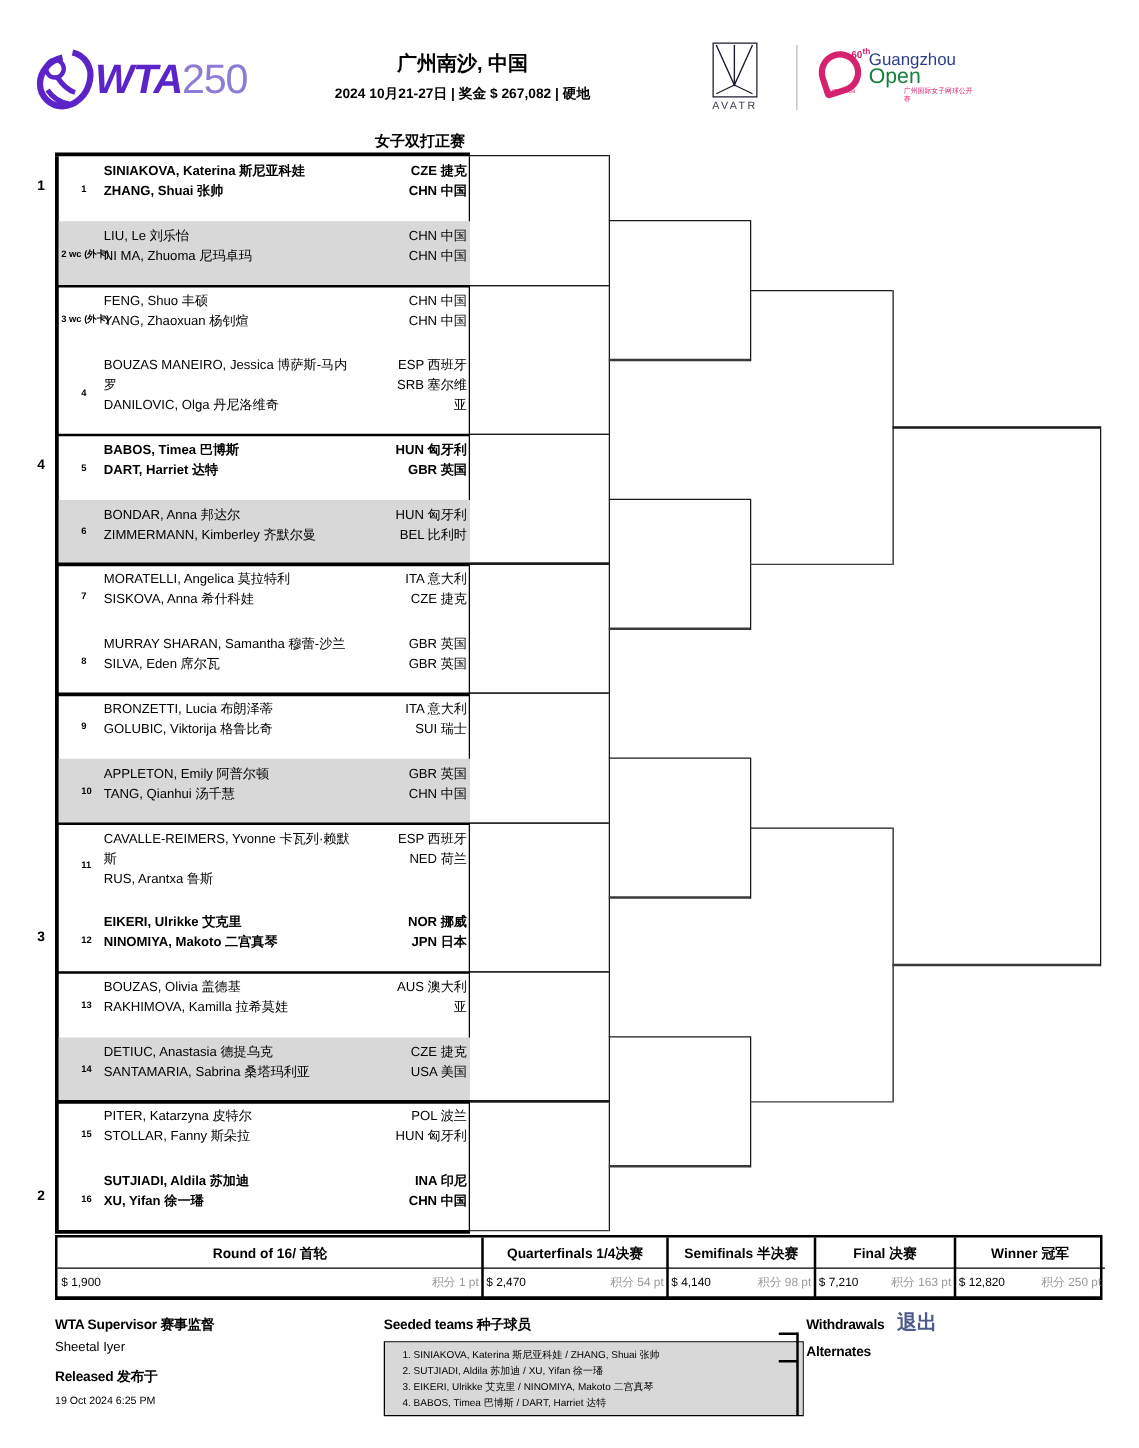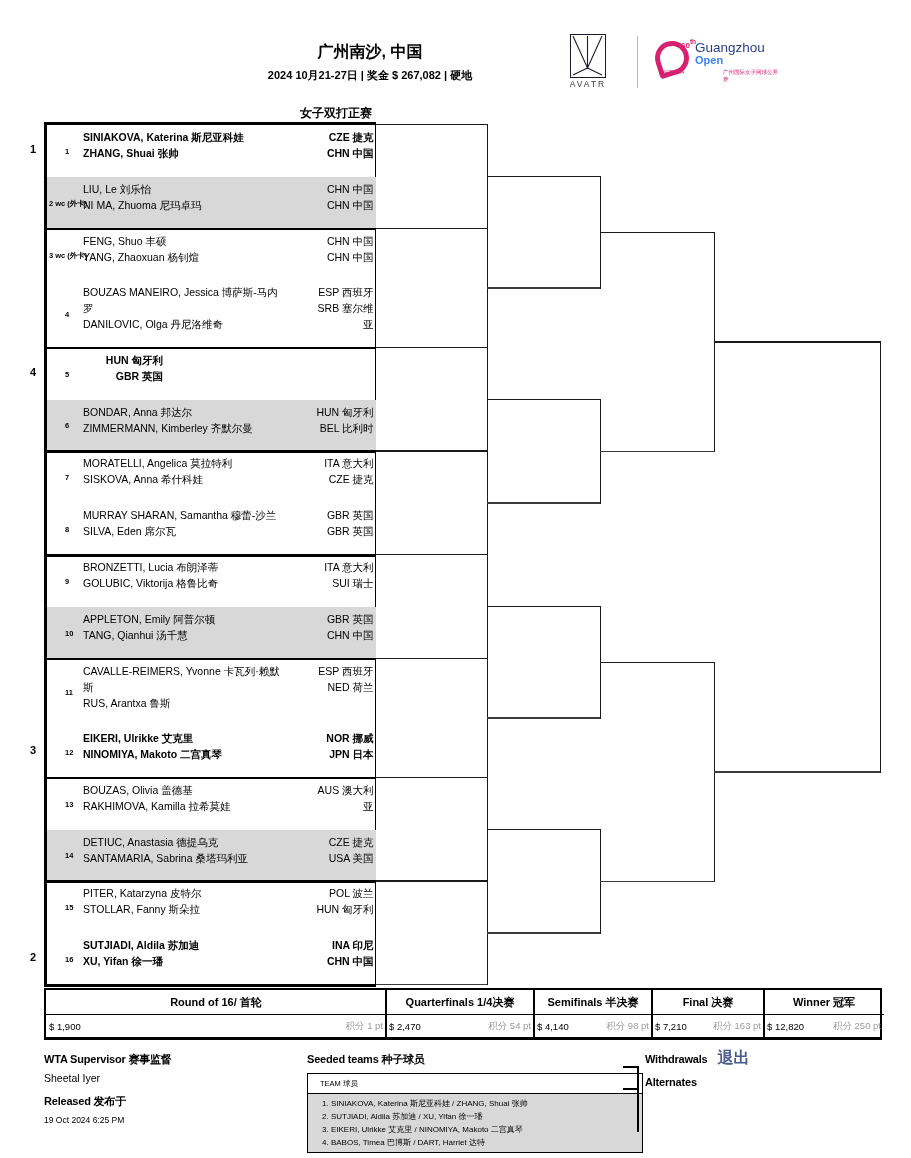--- a/index.html
+++ b/index.html
@@ -35,21 +35,21 @@
   #avatr .glyph { position:absolute; left:10px; top:0; width:36px; height:44px; border:1.4px solid #1b1b2e; }
   #avatr .nm { position:absolute; left:0; top:45px; width:56px; text-align:center;
                font-size:8.5px; letter-spacing:2px; color:#3a3a4a; }
   #sep-line { position:absolute; left:637px; top:36px; width:1px; height:52px; background:#b9b9c4; }
 
   #gz-logo { position:absolute; left:655px; top:38px; width:125px; height:48px; }
   #gz-logo .ring { position:absolute; left:0; top:3px; width:34px; height:34px;
                    border:5px solid #d6216f; border-radius:50% 50% 50% 10%; transform:rotate(-18deg); }
   #gz-logo .sixty { position:absolute; left:26px; top:0px; font-size:8px; color:#d6216f; font-weight:bold; }
   #gz-logo .gz1 { position:absolute; left:40px; top:3px; font-size:13.5px; color:#2c3e86; line-height:13px; font-weight:normal; }
-  #gz-logo .gz2 { position:absolute; left:40px; top:16px; font-size:11px; color:#3b82f6; line-height:13px; font-weight:bold; }
+  #gz-logo .gz2 { position:absolute; left:40px; top:16px; font-size:17px; color:#15803d; line-height:13px; font-weight:normal; }
   #gz-logo .gzcn { position:absolute; left:68px; top:31px; font-size:5.5px; color:#d6216f; }
   #gz-logo .since { position:absolute; left:4px; top:32px; font-size:4.5px; color:#d6216f; }
 
   #event-sub { position:absolute; left:300px; top:105px; width:400px; 
                font-size:12px; font-weight:bold; }
 
   
   #draw { position:absolute; left:0; top:0; width:911px; height:1158px; }
 
   .seedmark { position:absolute; font-size:11px; font-weight:bold; text-align:right; width:22px; }
@@ -106,20 +106,31 @@
 
   #wd { position:absolute; left:645px; top:0px; width:250px; }
   #wd .wdcn { color:#4a5a8a; font-weight:bold; margin-left:10px; }
   #alt { position:absolute; left:645px; top:24px; width:250px; }
 </style>
 </head>
 <body>
 
 <div id="header">
 
+  <div id="wta-logo">
+    <svg class="mark" viewBox="0 0 52 52">
+      <path d="M30 4 C40 6 46 16 44 26 C42 38 32 47 22 47 C12 47 4 39 4 29 C4 19 12 10 22 8" fill="none" stroke="#5b24c9" stroke-width="5"></path>
+      <circle cx="16" cy="17" r="7" fill="none" stroke="#5b24c9" stroke-width="3.5"></circle>
+      <path d="M18 24 C22 30 26 34 32 36" stroke="#5b24c9" stroke-width="4" fill="none"></path>
+      <path d="M10 34 C14 40 20 44 27 45" stroke="#5b24c9" stroke-width="4" fill="none"></path>
+    </svg>
+    <div class="wtatext">
+      <span class="w1">WTA</span><span class="w2">250</span>
+    </div>
+  </div>
 
   <div id="title-block">
     <div class="t-line2">广州南沙, 中国</div>
     <div class="t-line3">2024 10月21-27日 | 奖金 $ 267,082 | 硬地</div>
   </div>
 
   <div id="avatr">
     <div class="glyph">
       <svg width="33" height="41" viewBox="0 0 33 41">
         <path d="M2 1 L16.5 33 L31 1" fill="none" stroke="#1b1b2e" stroke-width="1.1"></path>
@@ -195,20 +206,24 @@
         </div>
         <div class="ctry">
           <div class="ln">ESP 西班牙</div>
           <div class="ln">SRB 塞尔维</div>
           <div class="ln">亚</div>
         </div>
       </div>
       <div class="slot bold" style="top: 222.771px; height: 51.8072px;">
         <div class="num">
           <span class="n">5</span>
+        </div>
+        <div class="names">
+          <div class="ln">BABOS, Timea 巴博斯</div>
+          <div class="ln">DART, Harriet 达特</div>
         </div>
         <div class="ctry">
           <div class="ln">HUN 匈牙利</div>
           <div class="ln">GBR 英国</div>
         </div>
       </div>
       <div class="slot shade" style="top: 274.578px; height: 51.8072px;">
         <div class="num">
           <span class="n">6</span>
         </div>
@@ -470,21 +485,20 @@
   </div>
 
   <div id="rel">
     <div class="f-head">Released 发布于</div>
     <div class="rtime">19 Oct 2024   6:25 PM</div>
   </div>
 
   <div id="seeded">
     <div class="f-head">Seeded teams 种子球员</div>
     <div id="seeded-box">
-      <div class="hdr">TEAM 球员</div>
       <div class="rows" id="seeded-rows">
           <div class="srow">1. SINIAKOVA, Katerina 斯尼亚科娃 / ZHANG, Shuai 张帅</div>
           <div class="srow">2. SUTJIADI, Aldila 苏加迪 / XU, Yifan 徐一璠</div>
           <div class="srow">3. EIKERI, Ulrikke 艾克里 / NINOMIYA, Makoto 二宫真琴</div>
           <div class="srow">4. BABOS, Timea 巴博斯 / DART, Harriet 达特</div>
         </div>
     </div>
   </div>
 
   <div id="alt">

